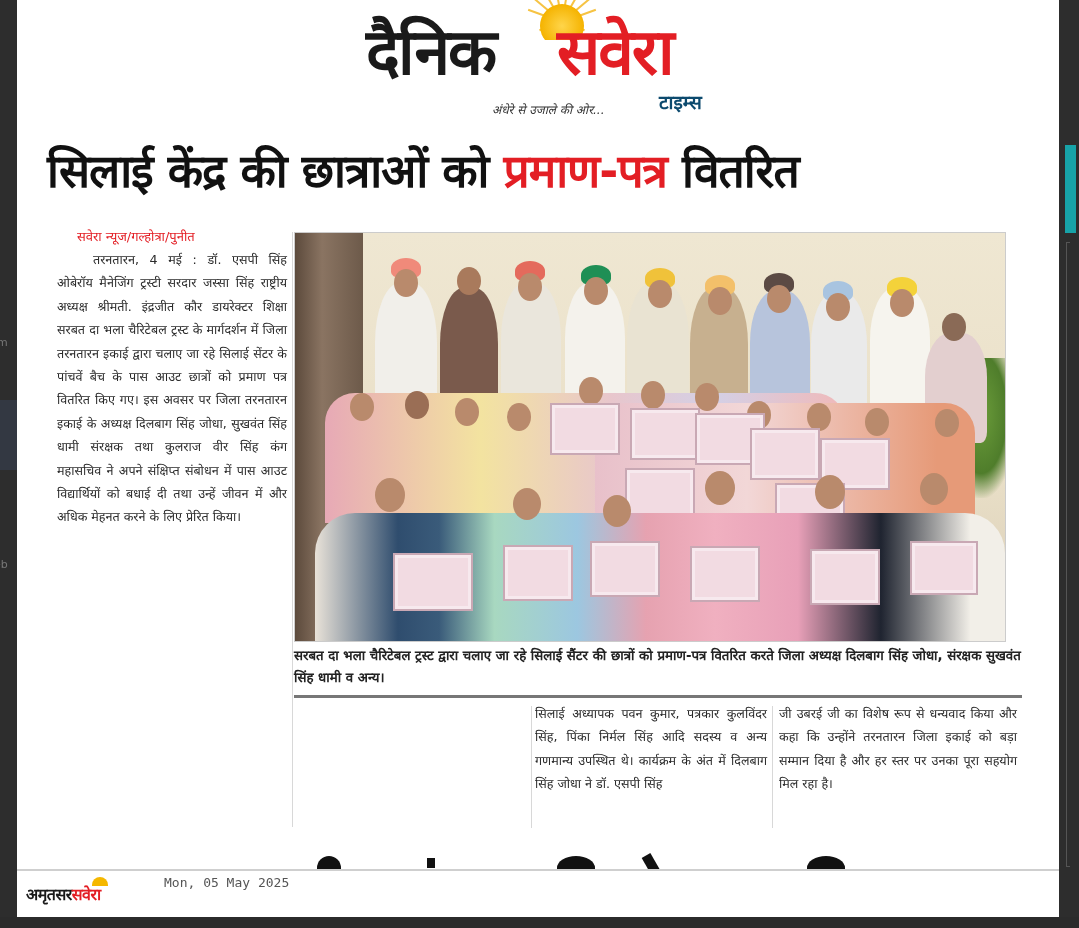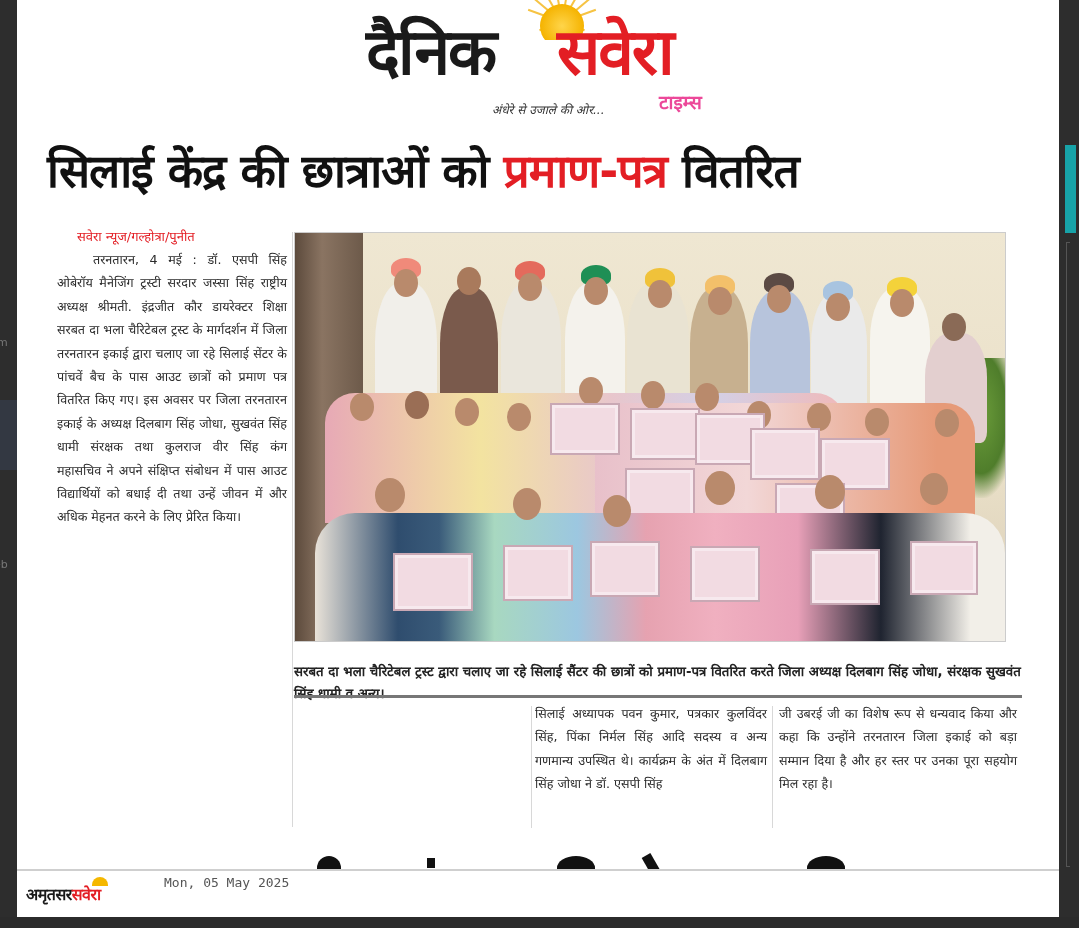--- a/index.html
+++ b/index.html
@@ -19,21 +19,21 @@
     .scroll-track { position: absolute; left: 1049px; top: 242px; width: 4px; height: 625px; border: 1px solid #555; border-right: none; }
 
     
     .masthead { position: absolute; left: 335px; top: 0; width: 400px; height: 120px; }
     .sun { position: absolute; left: 170px; top: 0; width: 80px; height: 40px; overflow: hidden; }
     .sun .disc { position: absolute; left: 18px; top: 4px; width: 44px; height: 44px; border-radius: 50%; background: radial-gradient(circle, #ffd54a 0%, #f5b300 70%); }
     .sun .ray { position: absolute; left: 39px; top: -14px; width: 2px; height: 60px; background: #f6c343; transform-origin: 1px 36px; }
     .logo-dainik { position: absolute; left: 14px; top: 20px; font-family: "DejaVu Sans", sans-serif; font-weight: bold; font-size: 64px; color: #1a1a1a; letter-spacing: -2px; line-height: 1; }
     .logo-savera { position: absolute; left: 205px; top: 20px; font-family: "DejaVu Sans", sans-serif; font-weight: bold; font-size: 64px; color: #e31e24; letter-spacing: -2px; line-height: 1; }
     .logo-tagline { position: absolute; left: 140px; top: 101px; font-size: 12px; color: #333; font-style: italic; }
-    .logo-times { position: absolute; left: 307px; top: 89px; font-weight: bold; font-size: 19px; color: #ec4899; }
+    .logo-times { position: absolute; left: 307px; top: 89px; font-weight: bold; font-size: 19px; color: #0c4a6e; }
 
     
     .headline { position: absolute; left: 30px; top: 136px; width: 1000px; font-family: "DejaVu Sans", sans-serif; font-weight: bold; font-size: 46px; color: #111; letter-spacing: -1px; line-height: 70px; white-space: nowrap; }
     .headline .hl { color: #e31e24; text-align: center; }
 
     
     .col { position: absolute; font-family: "DejaVu Sans", sans-serif; font-size: 12.6px; line-height: 23.4px; color: #2a2a2a; text-align: justify; }
     .col p { text-indent: 0; }
     .col p.indent { text-indent: 36px; }
     .col1 { left: 40px; top: 226px; width: 230px; }
@@ -43,21 +43,21 @@
     
     .photo { position: absolute; left: 277px; top: 232px; width: 712px; height: 410px; background: #ece4cf; overflow: hidden; border: 1px solid #ccc; }
     .photo .wall { position: absolute; left: 0; top: 0; width: 100%; height: 100%; background: linear-gradient(180deg, #efe7d2 0%, #e9dfc7 60%, #d8ccb6 100%); }
     .photo .door { position: absolute; left: 0; top: 0; width: 68px; height: 410px; background: linear-gradient(90deg, #5c4a3c, #8a7462 40%, #6d5a4a); }
     .photo .plant { position: absolute; right: 0; top: 125px; width: 60px; height: 140px; background: radial-gradient(ellipse at 60% 40%, #6b9c3a 0%, #4f7d2b 50%, transparent 72%); }
     .person { position: absolute; border-radius: 40% 40% 10% 10%; }
     .head { position: absolute; width: 24px; height: 28px; border-radius: 50%; background: #b98a6c; }
     .turban { position: absolute; width: 30px; height: 20px; border-radius: 50% 50% 30% 30%; }
     .cert { position: absolute; width: 70px; height: 52px; background: #f2dbe2; border: 2px solid #c9a8b4; box-shadow: inset 0 0 0 3px #f7e9ee; }
 
-    .caption { position: absolute; left: 277px; top: 645px; width: 738px; font-family: "DejaVu Sans", sans-serif; font-weight: bold; font-size: 13.3px; line-height: 22px; color: #222; margin-top: 16px; }
+    .caption { position: absolute; left: 277px; top: 645px; width: 738px; font-family: "DejaVu Sans", sans-serif; font-weight: bold; font-size: 13.3px; line-height: 22px; color: #222; }
     .caption-rule { position: absolute; left: 277px; top: 695px; width: 728px; height: 3px; background: #777; }
 
     .col2 { left: 279px; top: 702px; width: 232px; }
     .col3 { left: 518px; top: 702px; width: 232px; }
     .col4 { left: 762px; top: 702px; width: 238px; }
     .div2 { position: absolute; left: 514px; top: 706px; width: 1px; height: 122px; background: #d8d8d8; }
     .div3 { position: absolute; left: 755px; top: 706px; width: 1px; height: 122px; background: #d8d8d8; }
 
     
     .cutoff { position: absolute; left: 300px; top: 850px; width: 700px; height: 20px; overflow: hidden; }

